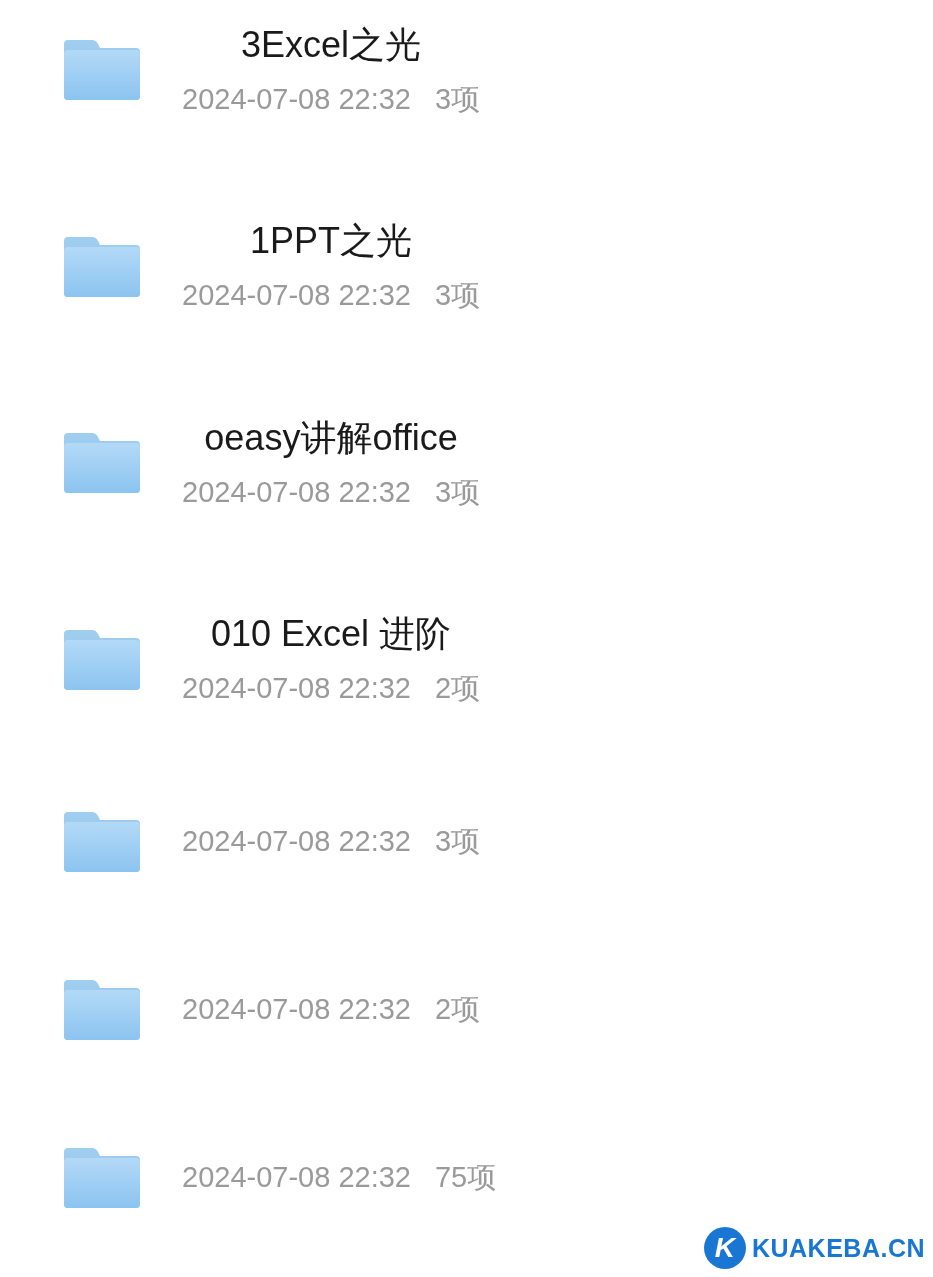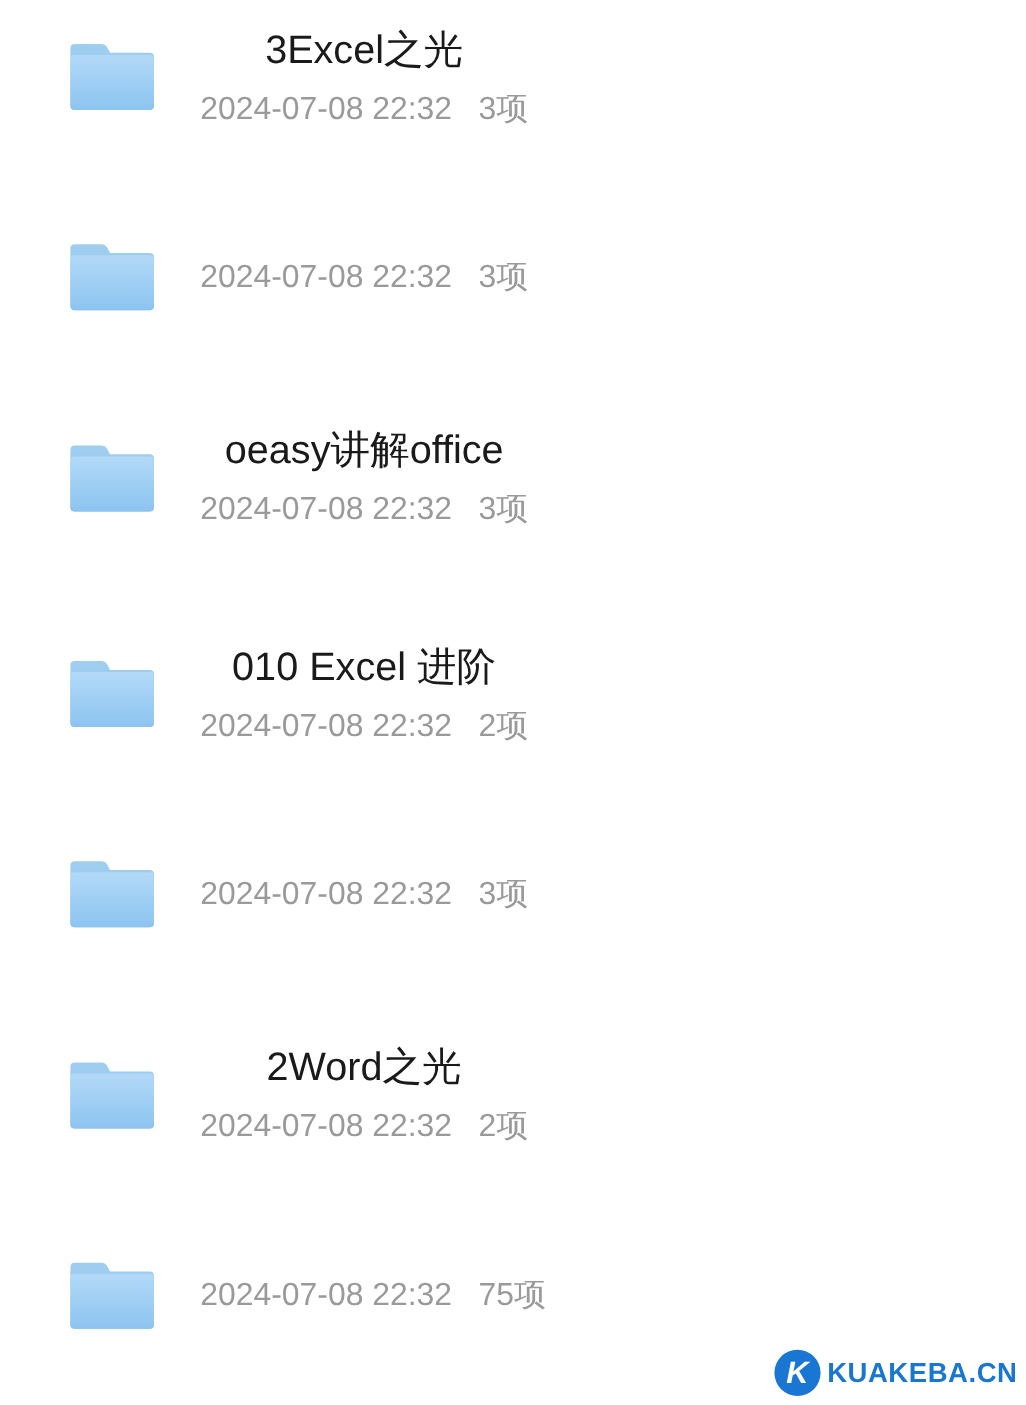--- a/index.html
+++ b/index.html
@@ -118,20 +118,21 @@
       </linearGradient>
       <linearGradient id="fgtab" x1="0%" y1="0%" x2="0%" y2="100%">
         <stop offset="0%" stop-color="#a0ceef"></stop>
         <stop offset="100%" stop-color="#8cc4f0"></stop>
       </linearGradient>
     </defs>
     <path d="M 4 8 Q 4 4 8 4 L 32 4 Q 36 4 38 8 L 40 12 L 76 12 Q 80 12 80 16 L 80 60 Q 80 64 76 64 L 8 64 Q 4 64 4 60 Z" fill="url(#fgtab)"></path>
     <path d="M 4 18 Q 4 14 8 14 L 76 14 Q 80 14 80 18 L 80 60 Q 80 64 76 64 L 8 64 Q 4 64 4 60 Z" fill="url(#fg)"></path>
   </svg></div>
     <div class="folder-info">
+      <div class="folder-name">1PPT之光</div>
       <div class="folder-meta">
         <span class="folder-date">2024-07-08 22:32</span>
         <span class="folder-count">3项</span>
       </div>
     </div>
   </div>
     <div class="folder-item">
     <div class="folder-icon"><svg viewBox="0 0 84 68" xmlns="http://www.w3.org/2000/svg">
     <defs>
       <linearGradient id="fg" x1="0%" y1="0%" x2="0%" y2="100%">
@@ -208,21 +209,20 @@
       </linearGradient>
       <linearGradient id="fgtab" x1="0%" y1="0%" x2="0%" y2="100%">
         <stop offset="0%" stop-color="#a0ceef"></stop>
         <stop offset="100%" stop-color="#8cc4f0"></stop>
       </linearGradient>
     </defs>
     <path d="M 4 8 Q 4 4 8 4 L 32 4 Q 36 4 38 8 L 40 12 L 76 12 Q 80 12 80 16 L 80 60 Q 80 64 76 64 L 8 64 Q 4 64 4 60 Z" fill="url(#fgtab)"></path>
     <path d="M 4 18 Q 4 14 8 14 L 76 14 Q 80 14 80 18 L 80 60 Q 80 64 76 64 L 8 64 Q 4 64 4 60 Z" fill="url(#fg)"></path>
   </svg></div>
     <div class="folder-info">
-      <div class="folder-name">2Word之光</div>
       <div class="folder-meta">
         <span class="folder-date">2024-07-08 22:32</span>
         <span class="folder-count">2项</span>
       </div>
     </div>
   </div>
     <div class="folder-item">
     <div class="folder-icon"><svg viewBox="0 0 84 68" xmlns="http://www.w3.org/2000/svg">
     <defs>
       <linearGradient id="fg" x1="0%" y1="0%" x2="0%" y2="100%">

